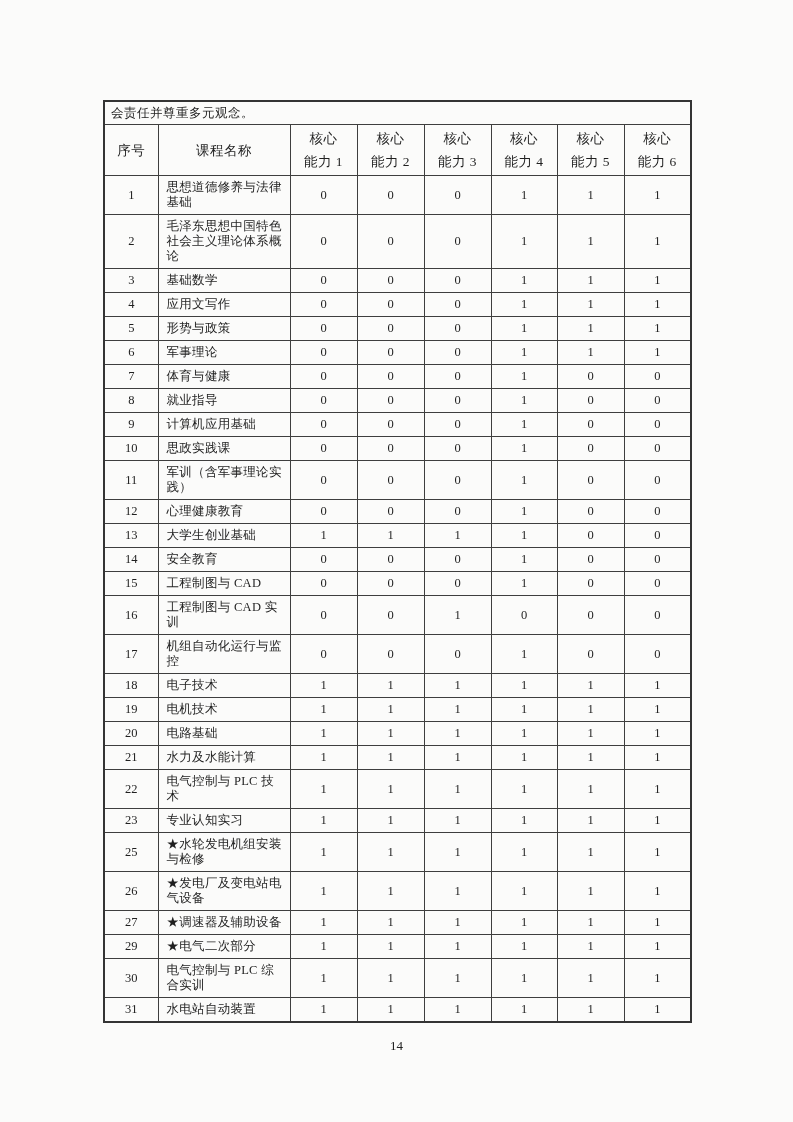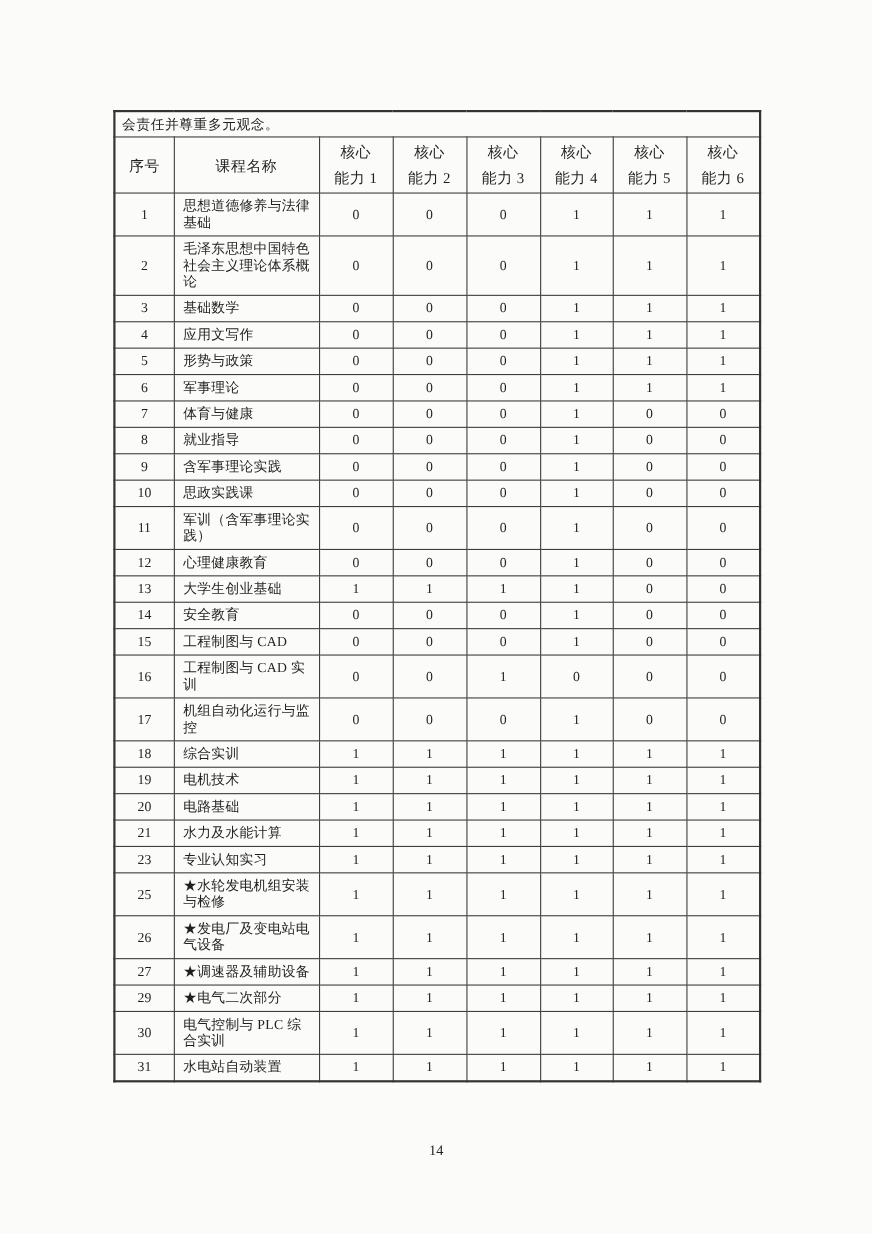--- a/index.html
+++ b/index.html
@@ -182,21 +182,21 @@
           <td class="course-cell">就业指导</td>
           <td class="value-cell">0</td>
           <td class="value-cell">0</td>
           <td class="value-cell">0</td>
           <td class="value-cell">1</td>
           <td class="value-cell">0</td>
           <td class="value-cell">0</td>
         </tr>
         <tr>
           <td class="no-cell">9</td>
-          <td class="course-cell">含军事理论实践</td>
+          <td class="course-cell">计算机应用基础</td>
           <td class="value-cell">0</td>
           <td class="value-cell">0</td>
           <td class="value-cell">0</td>
           <td class="value-cell">1</td>
           <td class="value-cell">0</td>
           <td class="value-cell">0</td>
         </tr>
         <tr>
           <td class="no-cell">10</td>
           <td class="course-cell">思政实践课</td>
@@ -272,21 +272,21 @@
           <td class="course-cell">机组自动化运行与监控</td>
           <td class="value-cell">0</td>
           <td class="value-cell">0</td>
           <td class="value-cell">0</td>
           <td class="value-cell">1</td>
           <td class="value-cell">0</td>
           <td class="value-cell">0</td>
         </tr>
         <tr>
           <td class="no-cell">18</td>
-          <td class="course-cell">综合实训</td>
+          <td class="course-cell">电子技术</td>
           <td class="value-cell">1</td>
           <td class="value-cell">1</td>
           <td class="value-cell">1</td>
           <td class="value-cell">1</td>
           <td class="value-cell">1</td>
           <td class="value-cell">1</td>
         </tr>
         <tr>
           <td class="no-cell">19</td>
           <td class="course-cell">电机技术</td>
@@ -303,20 +303,30 @@
           <td class="value-cell">1</td>
           <td class="value-cell">1</td>
           <td class="value-cell">1</td>
           <td class="value-cell">1</td>
           <td class="value-cell">1</td>
           <td class="value-cell">1</td>
         </tr>
         <tr>
           <td class="no-cell">21</td>
           <td class="course-cell">水力及水能计算</td>
+          <td class="value-cell">1</td>
+          <td class="value-cell">1</td>
+          <td class="value-cell">1</td>
+          <td class="value-cell">1</td>
+          <td class="value-cell">1</td>
+          <td class="value-cell">1</td>
+        </tr>
+        <tr>
+          <td class="no-cell">22</td>
+          <td class="course-cell">电气控制与 PLC 技术</td>
           <td class="value-cell">1</td>
           <td class="value-cell">1</td>
           <td class="value-cell">1</td>
           <td class="value-cell">1</td>
           <td class="value-cell">1</td>
           <td class="value-cell">1</td>
         </tr>
         <tr>
           <td class="no-cell">23</td>
           <td class="course-cell">专业认知实习</td>

